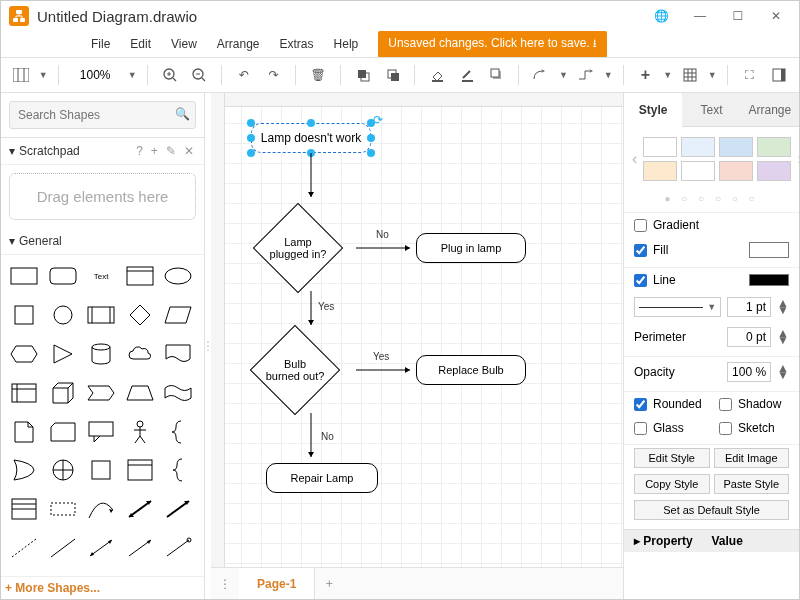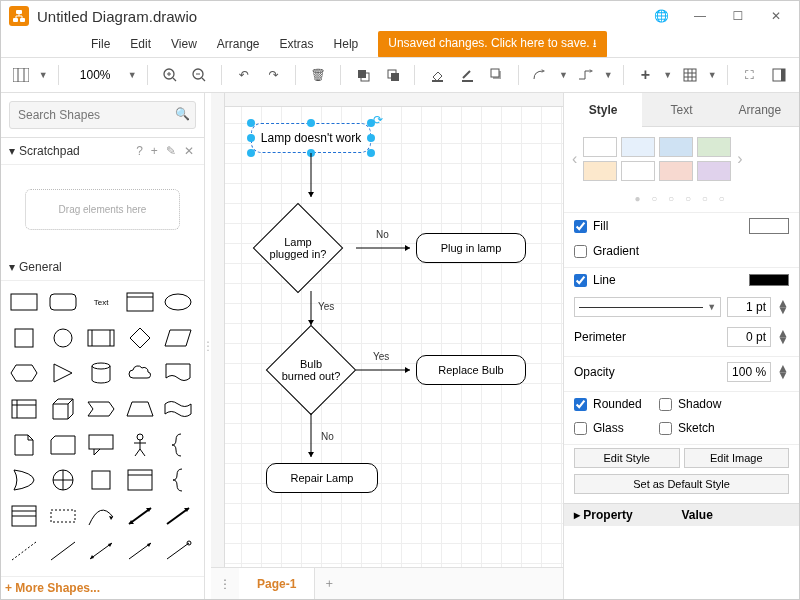--- a/index.html
+++ b/index.html
@@ -16,21 +16,21 @@
 .tsep { width: 1px; height: 20px; background: #ddd; margin: 0 4px; }
 .zoom { width: 54px; font-size: 12px; text-align: center; }
 .main { flex: 1; display: flex; min-height: 0; }
 .sidebar { width: 204px; border-right: 1px solid #e0e0e0; display: flex; flex-direction: column; background: #fff; }
 .search { padding: 8px; border-bottom: 1px solid #e0e0e0; position: relative; }
 .search input { width: 100%; padding: 6px 24px 6px 8px; border: 1px solid #ddd; border-radius: 3px; background: #f5f5f5; }
 .search .sicon { position: absolute; right: 14px; top: 14px; color: #999; }
 .section-hd { padding: 6px 8px; font-size: 12px; color: #333; border-bottom: 1px solid #eee; display: flex; align-items: center; gap: 4px; }
 .section-hd .spacer { flex:1; }
 .sicon2 { color:#999; cursor:pointer; padding:0 2px;}
-.scratch { margin: 24px; padding: 14px; border: 1px dotted #bbb; border-radius: 6px; text-align: center; color: #aaa; font-size: 10px; }
+.scratch { margin: 8px; padding: 14px; border: 1px dotted #bbb; border-radius: 6px; text-align: center; color: #aaa; font-size: 15px; }
 .shapes { padding: 6px; display: grid; grid-template-columns: repeat(5, 1fr); gap: 2px; overflow-y:auto; flex:1;}
 .shape { width: 34px; height: 30px; display: flex; align-items: center; justify-content: center; cursor: pointer; }
 .more { padding: 4px; color: #d9822b; font-weight: bold; border-top: 1px solid #eee; cursor:pointer;}
 .canvas-area { flex: 1; display: flex; flex-direction: column; position: relative; }
 .canvas { flex: 1; background: #fff; position: relative; overflow: hidden;
   background-image: linear-gradient(#eee 1px, transparent 1px), linear-gradient(90deg, #eee 1px, transparent 1px);
   background-size: 20px 20px; background-position: 10px 10px;}
 .canvas .ruler-h{position:absolute;top:0;left:14px;right:0;height:14px;background:#f5f5f5;border-bottom:1px solid #ddd;}
 .canvas .ruler-v{position:absolute;top:0;left:0;bottom:0;width:14px;background:#f5f5f5;border-right:1px solid #ddd;}
 .node { position: absolute; background: #fff; border: 1px solid #000; border-radius: 10px; display: flex; align-items: center; justify-content: center; text-align: center; font-size: 11px; padding: 4px; }
@@ -38,21 +38,21 @@
 .diamond { position:absolute; width:90px; height:90px; }
 .diamond .dinner{ width:64px;height:64px;border:1px solid #000;background:#fff;transform:rotate(45deg);position:absolute;left:13px;top:13px;}
 .diamond .dtxt{position:absolute;inset:0;display:flex;align-items:center;justify-content:center;text-align:center;font-size:11px;padding:8px;}
 .edge-lbl{position:absolute;font-size:10px;color:#333;background:transparent;}
 .handle{position:absolute;width:8px;height:8px;background:#29b6f2;border-radius:50%;}
 .rotator{position:absolute;width:10px;height:10px;color:#29b6f2;}
 svg.conn{position:absolute;overflow:visible;pointer-events:none;}
 .pages { height: 32px; border-top: 1px solid #e0e0e0; display: flex; align-items: center; background: #fafafa; }
 .pgbtn { width: 28px; height: 32px; display: flex; align-items: center; justify-content: center; color: #888; cursor: pointer; }
 .tab { padding: 0 18px; height: 32px; display: flex; align-items: center; color: #d9822b; border-right: 1px solid #e0e0e0; background: #fff; font-weight:bold;}
-.right { width: 236px; border-left: 1px solid #e0e0e0; display: flex; flex-direction: column; background: #fff; overflow-y:auto;}
+.right { width: 176px; border-left: 1px solid #e0e0e0; display: flex; flex-direction: column; background: #fff; overflow-y:auto;}
 .rtabs { display: flex; height: 34px; }
 .rtab { flex: 1; display: flex; align-items: center; justify-content: center; border-bottom: 1px solid #ddd; cursor: pointer; color:#666; background:#f0f0f0;}
 .rtab.active { background: #fff; border-bottom: 1px solid #fff; font-weight: bold; color:#333;}
 .palette { padding: 10px 8px; display:flex; align-items:center; gap:6px;}
 .palarrow{color:#bbb;cursor:pointer;font-size:16px;}
 .palgrid{display:grid;grid-template-columns:repeat(4,34px);grid-auto-rows:20px;gap:4px;}
 .swatch { width: 34px; height: 20px; border: 1px solid #ccc; cursor: pointer; }
 .dots{text-align:center;color:#ccc;font-size:10px;letter-spacing:4px;padding:2px 0 8px;}
 .prow { display: flex; align-items: center; padding: 5px 10px; gap: 6px; }
 .prow label { flex: 1; }
@@ -488,21 +488,21 @@
         </svg>
       <div class="edge-lbl" style="left:165px;top:136px">No</div>
       <div class="node" style="left:205px;top:140px;width:110px;height:30px">Plug in lamp</div>
 
       <svg class="conn" style="left:96px;top:198px" width="8" height="40">
           <line x1="4" y1="0" x2="4" y2="34" stroke="#000"></line>
           <path d="M4 34 l-3 -5 h6 z" fill="#000"></path>
         </svg>
       <div class="edge-lbl" style="left:107px;top:208px">Yes</div>
 
-      <div class="diamond" style="left:55px;top:232px">
+      <div class="diamond" style="left:39px;top:232px">
         <div class="dinner"></div>
           <div class="dtxt" style="white-space:pre-line">Bulb
 burned out?</div>
       </div>
       <svg class="conn" style="left:145px;top:273px" width="60" height="8">
           <line x1="0" y1="4" x2="54" y2="4" stroke="#000"></line>
           <path d="M54 4 l-5 -3 v6 z" fill="#000"></path>
         </svg>
       <div class="edge-lbl" style="left:162px;top:258px">Yes</div>
       <div class="node" style="left:205px;top:262px;width:110px;height:30px">Replace Bulb</div>
@@ -537,27 +537,27 @@
         <div class="swatch" style="background:#fce8cc"></div>
         <div class="swatch" style="background:#fff"></div>
         <div class="swatch" style="background:#f7d9d0"></div>
         <div class="swatch" style="background:#e0d2ec"></div>
       </div>
       <span class="palarrow">›</span>
     </div>
     <div class="dots">● ○ ○ ○ ○ ○</div>
     <div style="border-top:1px solid #eee"></div>
     <div class="prow">
+        <input type="checkbox" style="">
+        <label>Gradient</label>
+      </div>
+    <div class="prow">
         <input type="checkbox" checked="" style="">
         <label>Fill</label>
         <div class="styleprev"></div>
-      </div>
-    <div class="prow">
-        <input type="checkbox" style="">
-        <label>Gradient</label>
       </div>
     <div style="border-top:1px solid #eee;margin-top:4px"></div>
     <div class="prow">
         <input type="checkbox" checked="" style="">
         <label>Line</label>
         <div class="styleprev line"></div>
       </div>
     <div class="prow">
         <div class="linesel">
           <div class="ln"></div>
@@ -598,20 +598,24 @@
         <label style="flex:0 0 60px">Glass</label>
       <input type="checkbox" style="">
         <label>Sketch</label>
     </div>
     <div style="border-top:1px solid #eee;margin-top:4px"></div>
     <div class="btnrow">
         <div class="sbtn">Edit Style</div>
         <div class="sbtn">Edit Image</div>
       </div>
     <div class="btnrow">
+        <div class="sbtn">Copy Style</div>
+        <div class="sbtn">Paste Style</div>
+      </div>
+    <div class="btnrow">
         <div class="sbtn">Set as Default Style</div>
       </div>
     <div class="prophd">
         <span>▸ <span>Property</span></span>
         <span>Value</span>
       </div>
   </div>
 </div>
 
 </body></html>

